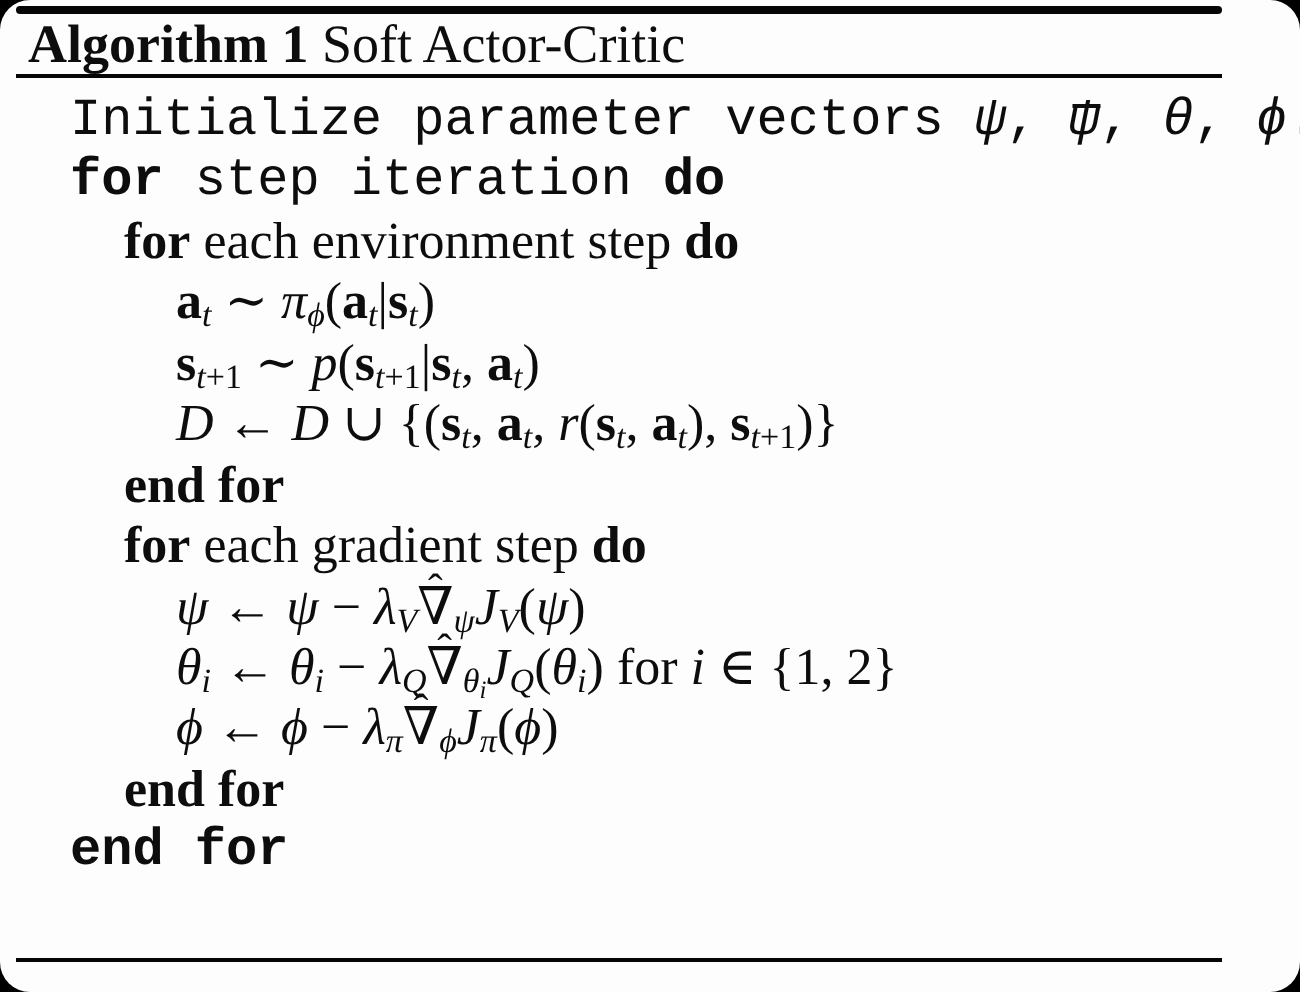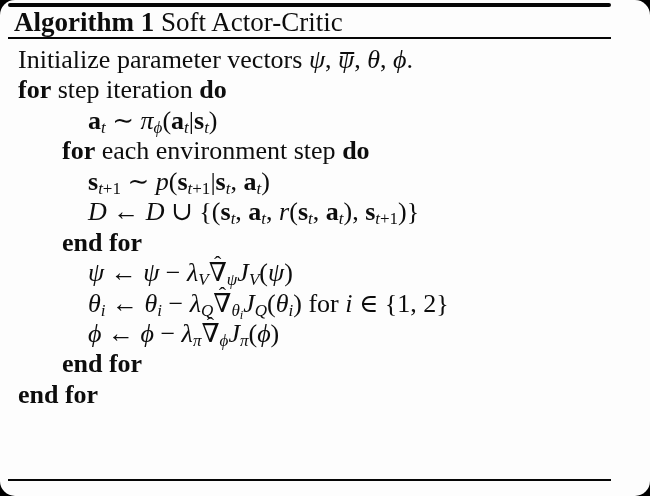--- a/index.html
+++ b/index.html
@@ -9,21 +9,21 @@
   }
   .page{position:absolute;inset:0;background:#fdfdfd;border-radius:15px;}
   .rule{position:absolute;left:8px;width:603px;background:#060606;}
   .rule-top{top:3px;height:4px;border-radius:2px;}
   .rule-mid{top:37px;height:2px;}
   .rule-bottom{top:479px;height:2px;}
   .title-row{position:absolute;top:9px;left:14px;font-size:27px;line-height:27px;white-space:pre;}
   .title-label{font-weight:bold;}
   .algo-body{position:absolute;top:45px;left:0;width:650px;}
   .algo-line{height:30.45px;line-height:30.45px;font-size:26px;white-space:pre;}
-  .ind0{padding-left:18px;}
+  .ind0{padding-left:35px;font-family:Liberation Mono, monospace;}
   .ind1{padding-left:62px;}
   .ind2{padding-left:88px;}
   .bf{font-weight:bold;}
   .it{font-style:italic;}
   .mbf{font-weight:bold;}
   .cal{font-style:italic;}
   .sub{font-size:17px;vertical-align:-4px;}
   .subsub{font-size:12.5px;vertical-align:-7px;}
   .deco-wrap{position:relative;display:inline-block;}
   .deco-mark{position:absolute;line-height:1;color:#0d0d0d;}
@@ -36,25 +36,26 @@
 <body>
 
 <div class="screen" style="background: rgb(0, 0, 0); color: rgb(13, 13, 13);">
   <div class="page" style="background: rgb(253, 253, 253);">
     <div class="rule rule-top"></div>
     <div class="title-row"><span class="title-label">Algorithm 1</span> <span class="title-text">Soft Actor-Critic</span></div>
     <div class="rule rule-mid"></div>
     <div class="algo-body">
         <div class="algo-line ind0"><span class="rm">Initialize parameter vectors </span><span class="it">ψ</span><span class="rm">, </span><span class="deco-wrap it"><span class="deco-mark bar">¯</span><span class="base">ψ</span></span><span class="rm">, </span><span class="it">θ</span><span class="rm">, </span><span class="it">ϕ</span><span class="rm">.</span></div>
         <div class="algo-line ind0"><span class="bf">for</span><span class="rm"> step iteration </span><span class="bf">do</span></div>
+        <div class="algo-line ind1"><span class="bf">for</span><span class="rm"> each environment step </span><span class="bf">do</span></div>
         <div class="algo-line ind2"><span class="mbf">a</span><span class="it sub">t</span><span class="rm"> ∼ </span><span class="it">π</span><span class="it sub">ϕ</span><span class="rm">(</span><span class="mbf">a</span><span class="it sub">t</span><span class="rm">|</span><span class="mbf">s</span><span class="it sub">t</span><span class="rm">)</span></div>
-        <div class="algo-line ind1"><span class="bf">for</span><span class="rm"> each environment step </span><span class="bf">do</span></div>
         <div class="algo-line ind2"><span class="mbf">s</span><span class="it sub">t</span><span class="sub">+1</span><span class="rm"> ∼ </span><span class="it">p</span><span class="rm">(</span><span class="mbf">s</span><span class="it sub">t</span><span class="sub">+1</span><span class="rm">|</span><span class="mbf">s</span><span class="it sub">t</span><span class="rm">, </span><span class="mbf">a</span><span class="it sub">t</span><span class="rm">)</span></div>
         <div class="algo-line ind2"><span class="cal">D</span><span class="rm"> ← </span><span class="cal">D</span><span class="rm"> ∪ {(</span><span class="mbf">s</span><span class="it sub">t</span><span class="rm">, </span><span class="mbf">a</span><span class="it sub">t</span><span class="rm">, </span><span class="it">r</span><span class="rm">(</span><span class="mbf">s</span><span class="it sub">t</span><span class="rm">, </span><span class="mbf">a</span><span class="it sub">t</span><span class="rm">), </span><span class="mbf">s</span><span class="it sub">t</span><span class="sub">+1</span><span class="rm">)}</span></div>
         <div class="algo-line ind1"><span class="bf">end for</span></div>
+        <div class="algo-line ind1"><span class="bf">for</span><span class="rm"> each gradient step </span><span class="bf">do</span></div>
         <div class="algo-line ind2"><span class="it">ψ</span><span class="rm"> ← </span><span class="it">ψ</span><span class="rm"> − </span><span class="it">λ</span><span class="it sub">V</span><span class="deco-wrap "><span class="deco-mark hat">ˆ</span><span class="base">∇</span></span><span class="it sub">ψ</span><span class="it">J</span><span class="it sub">V</span><span class="rm">(</span><span class="it">ψ</span><span class="rm">)</span></div>
         <div class="algo-line ind2"><span class="it">θ</span><span class="it sub">i</span><span class="rm"> ← </span><span class="it">θ</span><span class="it sub">i</span><span class="rm"> − </span><span class="it">λ</span><span class="it sub">Q</span><span class="deco-wrap "><span class="deco-mark hat">ˆ</span><span class="base">∇</span></span><span class="it sub">θ</span><span class="it subsub">i</span><span class="it">J</span><span class="it sub">Q</span><span class="rm">(</span><span class="it">θ</span><span class="it sub">i</span><span class="rm">)</span><span class="rm"> for </span><span class="it">i</span><span class="rm"> ∈ {1, 2}</span></div>
         <div class="algo-line ind2"><span class="it">ϕ</span><span class="rm"> ← </span><span class="it">ϕ</span><span class="rm"> − </span><span class="it">λ</span><span class="it sub">π</span><span class="deco-wrap "><span class="deco-mark hat">ˆ</span><span class="base">∇</span></span><span class="it sub">ϕ</span><span class="it">J</span><span class="it sub">π</span><span class="rm">(</span><span class="it">ϕ</span><span class="rm">)</span></div>
         <div class="algo-line ind1"><span class="bf">end for</span></div>
         <div class="algo-line ind0"><span class="bf">end for</span></div>
       </div>
     <div class="rule rule-bottom"></div>
   </div>
 </div>
 

